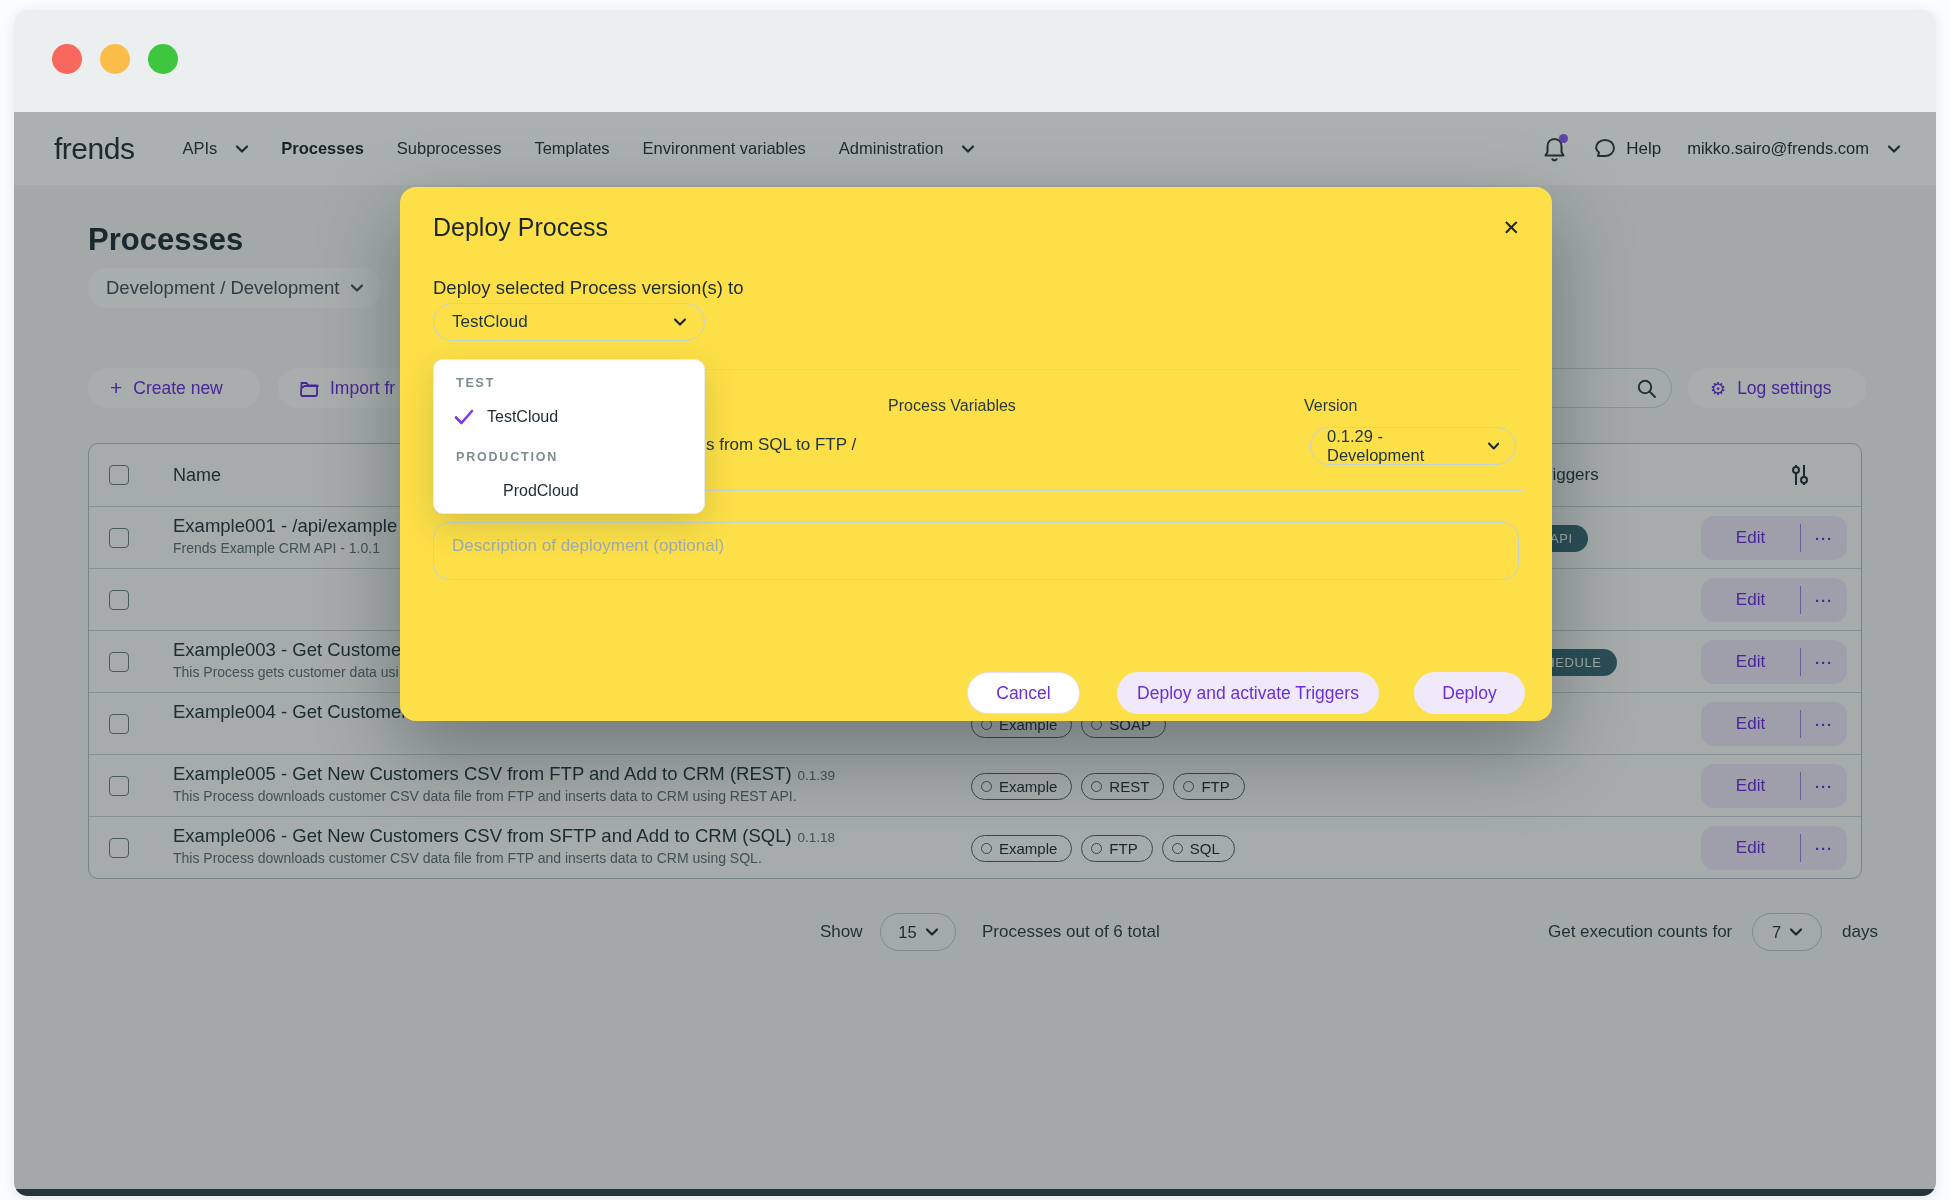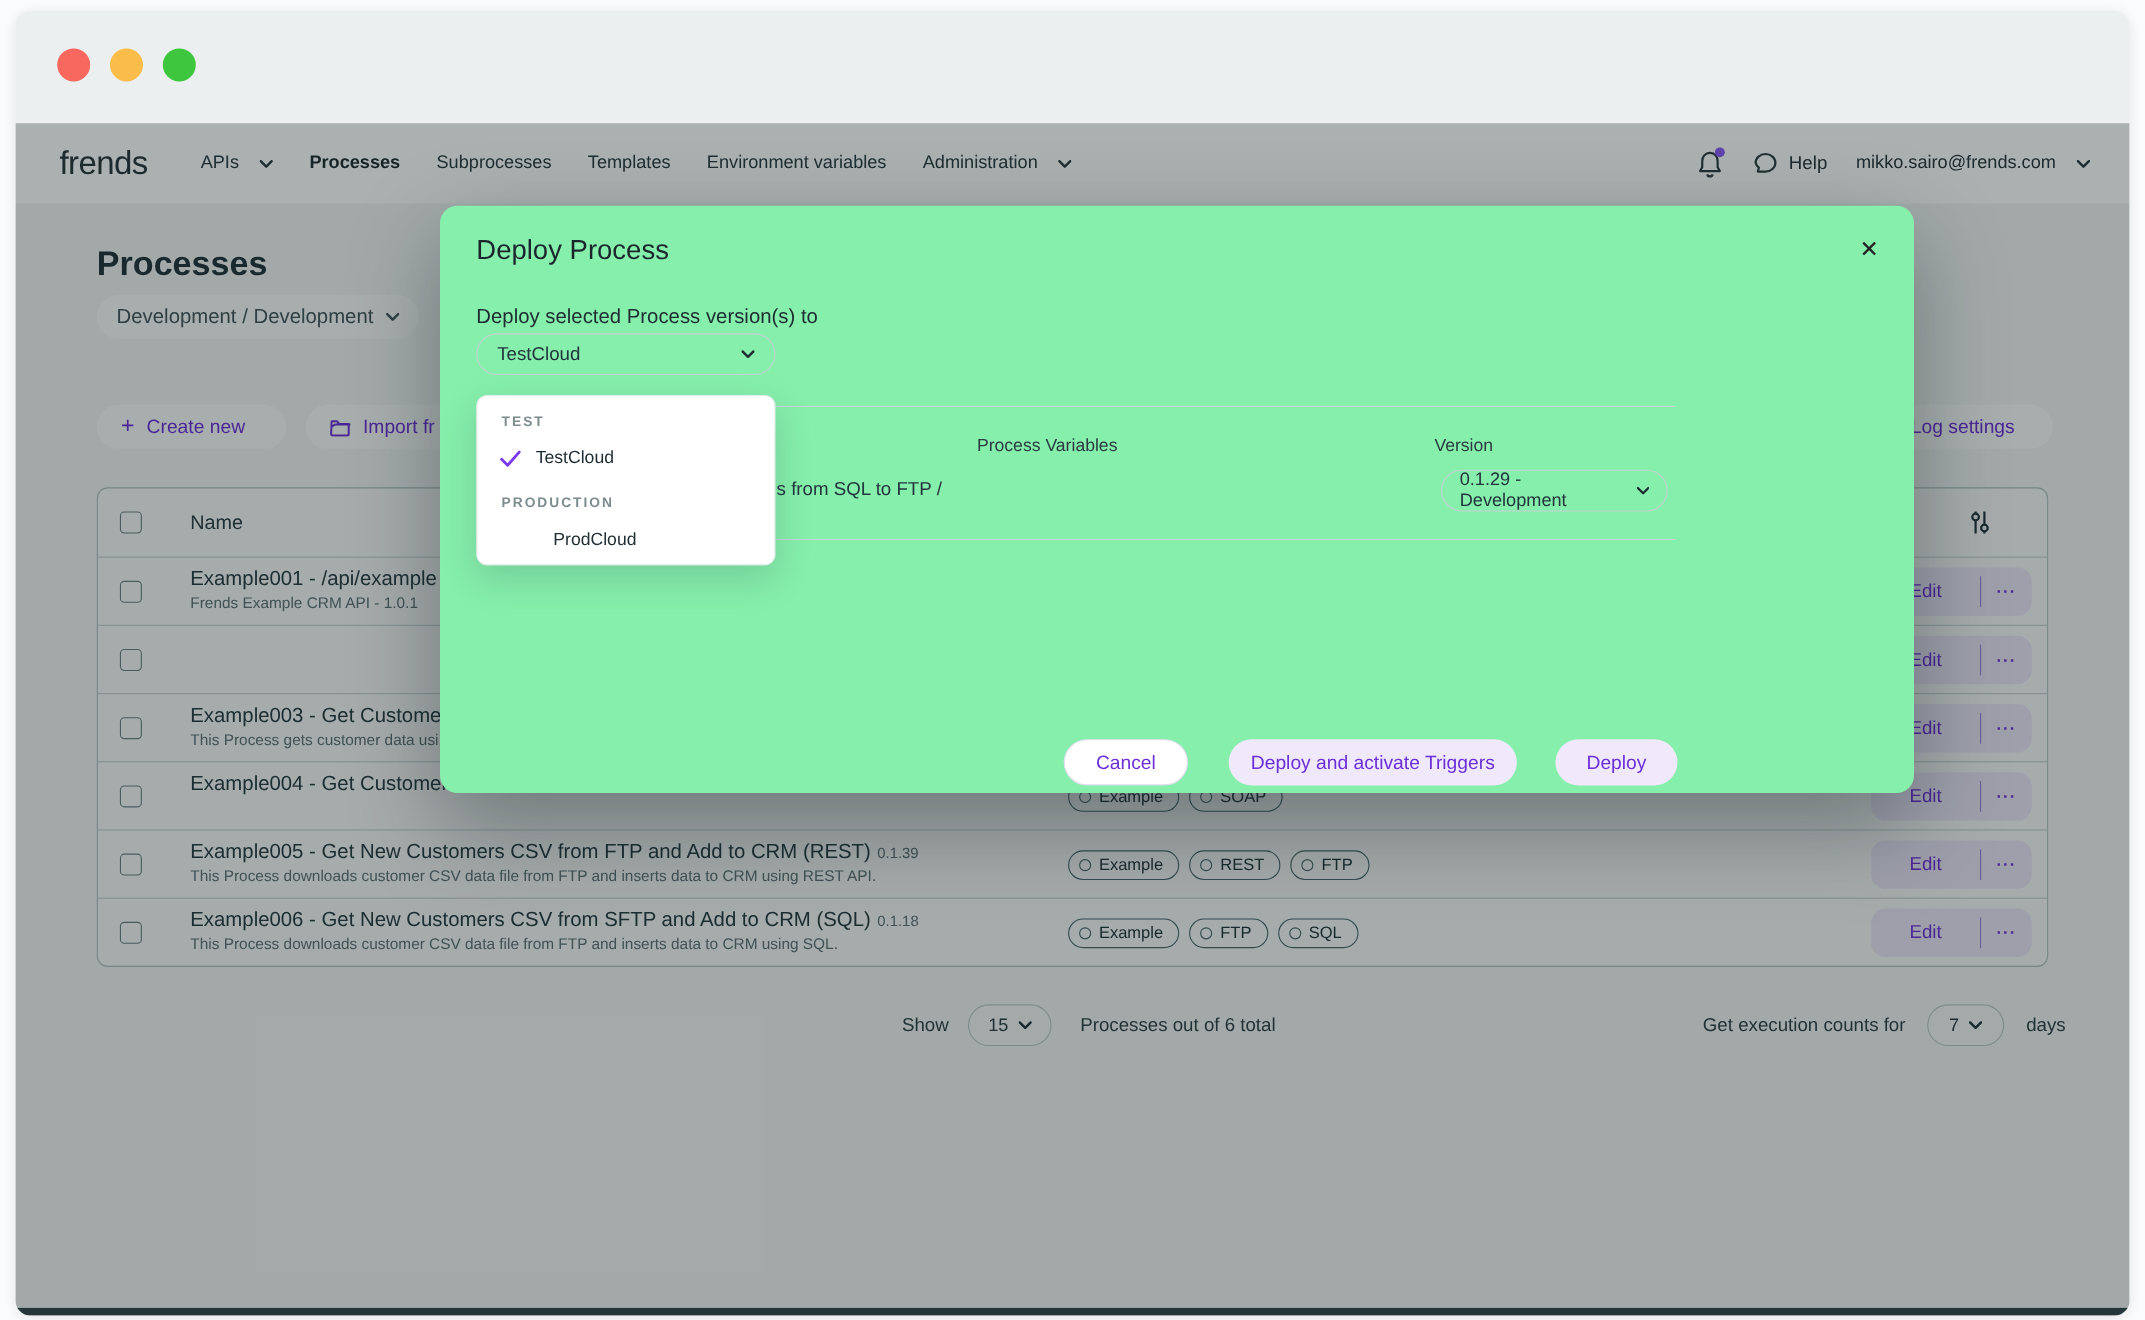--- a/index.html
+++ b/index.html
@@ -55,21 +55,21 @@
   .editgrp .lbl{flex:1;text-align:center;color:var(--purple);font-size:17px;}
   .editgrp .sep{width:1px;height:28px;background:#9C82DD;}
   .editgrp .dots{width:46px;text-align:center;color:var(--purple);font-size:15px;letter-spacing:1px;font-weight:700;}
   .filtericon{position:absolute;left:1700px;top:19px;cursor:pointer;}
   
   .ftext{position:absolute;font-size:17px;color:#2E3F45;}
   .fpill{position:absolute;top:903px;height:38px;border:1.5px solid #B9C6C8;border-radius:19px;display:flex;align-items:center;justify-content:center;gap:9px;font-size:16.5px;color:#2A3A40;cursor:pointer;background:rgba(255,255,255,.15);}
   .strip{position:absolute;left:0;right:0;bottom:0;height:7px;background:#33474B;}
   
   .overlay{position:absolute;left:0;right:0;top:102px;bottom:0;background:rgba(10,22,22,.34);z-index:5;}
-  .modal{position:absolute;left:386px;top:177px;width:1340px;height:534px;background:#86efac;border-radius:16px;z-index:10;box-shadow:0 30px 80px rgba(10,25,30,.35);}
+  .modal{position:absolute;left:386px;top:177px;width:1152px;height:534px;background:#fde047;border-radius:16px;z-index:10;box-shadow:0 30px 80px rgba(10,25,30,.35);}
   .mtitle{position:absolute;left:33px;top:26px;font-size:25px;font-weight:500;color:#1A262C;}
   .mclose{position:absolute;right:26px;top:24px;font-size:21px;color:#222;cursor:pointer;line-height:1;padding:6px;}
   .mlabel{position:absolute;left:33px;top:90px;font-size:18.5px;font-weight:500;color:#1E2B31;}
   .mselect{position:absolute;left:33px;top:116px;width:272px;height:38px;border:1.5px solid var(--pill-border);border-radius:19px;display:flex;align-items:center;padding:0 18px;font-size:17px;color:#22343C;cursor:pointer;}
   .mselect .chev{margin-left:auto;}
   .mdivider{position:absolute;height:1px;background:#C9D4D6;left:33px;width:1090px;}
   .mcolhead{position:absolute;top:210px;font-size:16px;font-weight:500;color:#2A3A40;}
   .mfrag{position:absolute;left:306px;top:248px;font-size:17px;color:#22343C;white-space:nowrap;}
   .vselect{position:absolute;left:910px;top:240px;width:206px;height:38px;border:1.5px solid var(--pill-border);border-radius:19px;display:flex;align-items:center;padding:0 16px;font-size:16.5px;color:#22343C;cursor:pointer;gap:10px;}
   .vselect .chev{margin-left:auto;}
@@ -350,20 +350,21 @@
     <div class="mcolhead" style="left:904px">Version</div>
     <div class="mfrag">s from SQL to FTP /</div>
     <div class="vselect">
       <span>0.1.29 - Development</span>
       <svg class="chev" viewBox="0 0 12 8" style="color:#1E2B31">
           <use href="#chevdown"></use>
         </svg>
     </div>
     <div class="mdivider" style="top:303px"></div>
 
+    <textarea class="mtextarea" placeholder="Description of deployment (optional)" style=""></textarea>
 
     <div class="mbtn btn-plain" style="left:567px;width:113px">Cancel</div>
     <div class="mbtn btn-fill" style="left:717px;width:262px">Deploy and activate Triggers</div>
     <div class="mbtn btn-fill" style="left:1014px;width:111px">Deploy</div>
 
     <div class="ddpanel">
       <span class="ddgroup" style="top:16px">TEST</span>
       <div class="dditem" style="top:42px">
         <svg class="check" width="20" height="16" viewBox="0 0 20 16">
             <polyline points="2,8.5 7.5,14 18,2" fill="none" stroke="#7C3AED" stroke-width="2.6" stroke-linecap="round" stroke-linejoin="round"></polyline>

